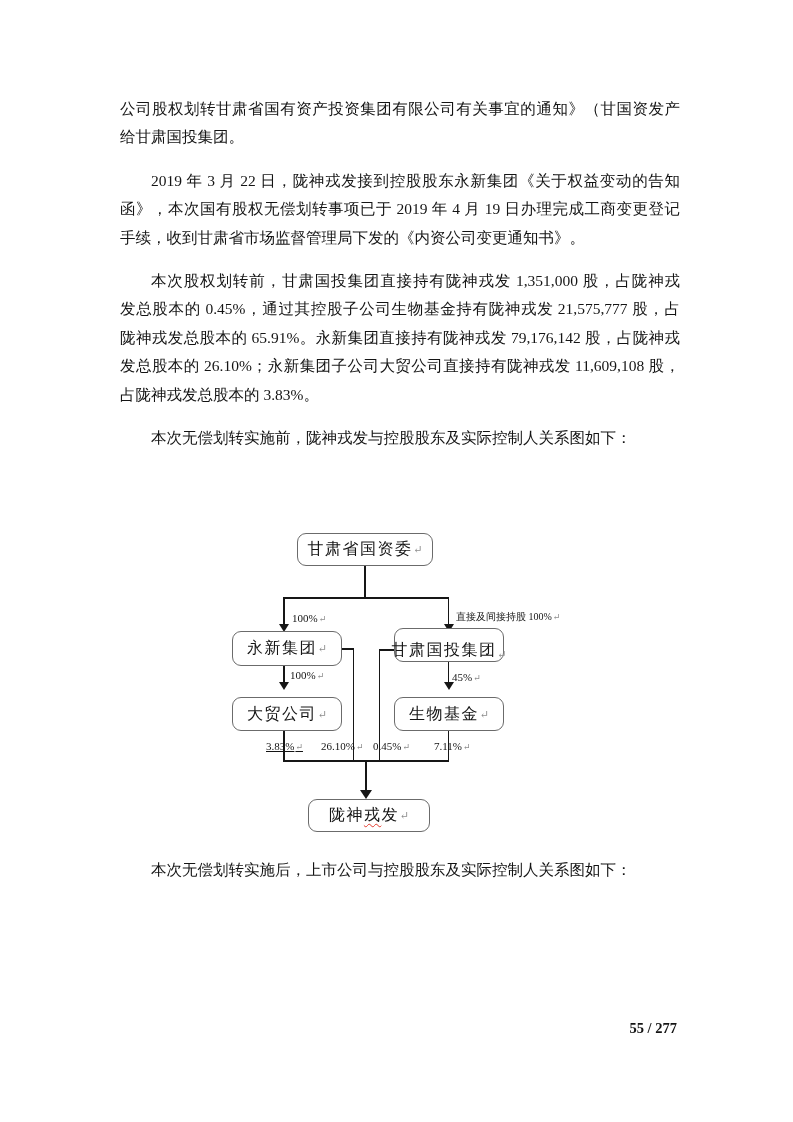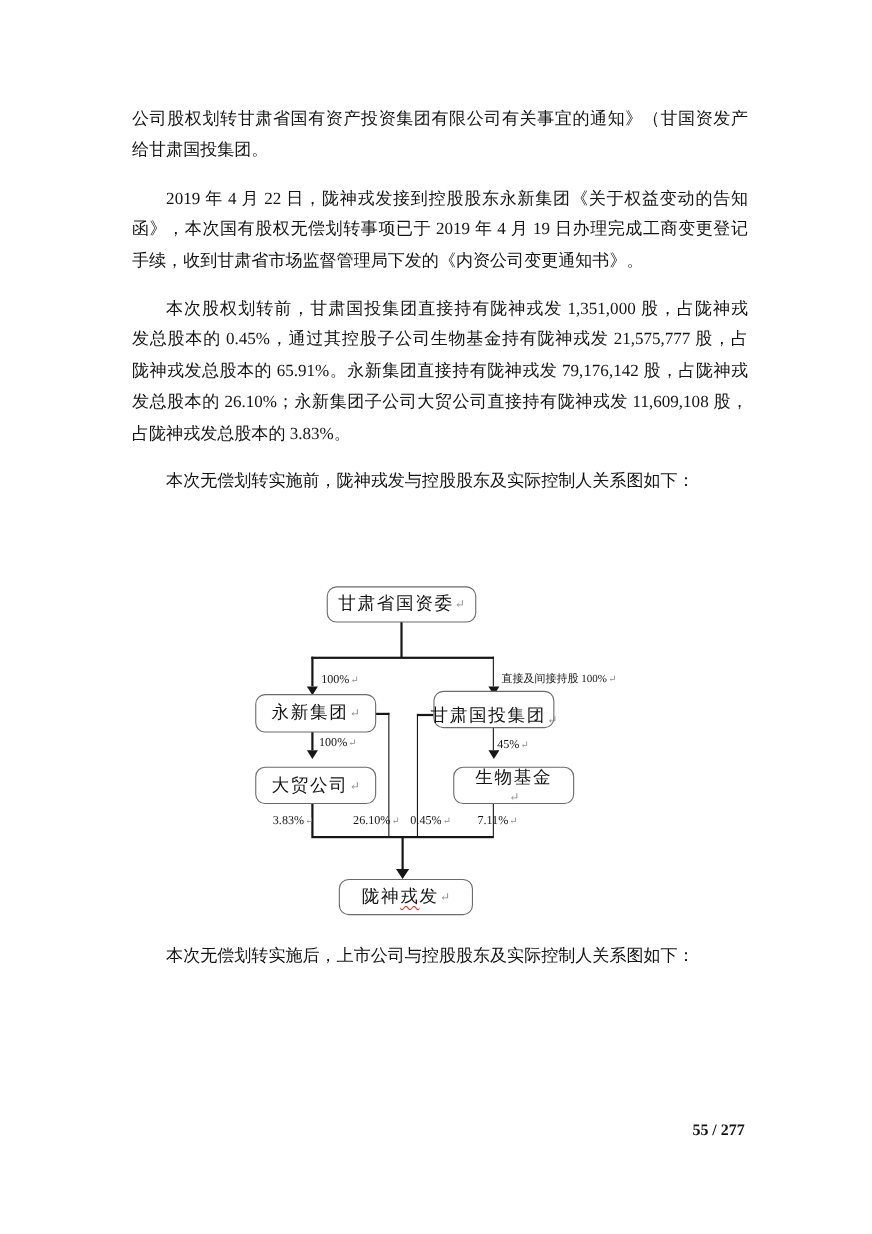--- a/index.html
+++ b/index.html
@@ -49,21 +49,21 @@
 <body>
 
 <div class="page">
 
   <div class="textblock" id="para-block">
       <div class="paragraph">
         <div class="line">公司股权划转甘肃省国有资产投资集团有限公司有关事宜的通知》（甘国资发产</div>
         <div class="line last">给甘肃国投集团。</div>
       </div>
       <div class="paragraph">
-        <div class="line indent">2019 年 4 月 22 日，陇神戎发接到控股股东永新集团《关于权益变动的告知</div>
+        <div class="line indent">2019 年 3 月 22 日，陇神戎发接到控股股东永新集团《关于权益变动的告知</div>
         <div class="line">函》，本次国有股权无偿划转事项已于 2019 年 4 月 19 日办理完成工商变更登记</div>
         <div class="line last">手续，收到甘肃省市场监督管理局下发的《内资公司变更通知书》。</div>
       </div>
       <div class="paragraph">
         <div class="line indent">本次股权划转前，甘肃国投集团直接持有陇神戎发 1,351,000 股，占陇神戎</div>
         <div class="line">发总股本的 0.45%，通过其控股子公司生物基金持有陇神戎发 21,575,777 股，占</div>
         <div class="line">陇神戎发总股本的 65.91%。永新集团直接持有陇神戎发 79,176,142 股，占陇神戎</div>
         <div class="line">发总股本的 26.10%；永新集团子公司大贸公司直接持有陇神戎发 11,609,108 股，</div>
         <div class="line last">占陇神戎发总股本的 3.83%。</div>
       </div>
@@ -107,21 +107,21 @@
     </div>
     <div class="pct small" style="left:456px; top:82px;">
       <span>直接及间接持股 100%</span><span class="ret">↵</span>
     </div>
     <div class="pct" style="left:290px; top:141px;">
       <span>100%</span><span class="ret">↵</span>
     </div>
     <div class="pct" style="left:452px; top:143px;">
       <span>45%</span><span class="ret">↵</span>
     </div>
-    <div class="pct" style="left:248px; top:212px;">
+    <div class="pct" style="left:266px; top:212px;text-decoration:underline;">
       <span>3.83%</span><span class="ret">↵</span>
     </div>
     <div class="pct" style="left:321px; top:212px;">
       <span>26.10%</span><span class="ret">↵</span>
     </div>
     <div class="pct" style="left:373px; top:212px;">
       <span>0.45%</span><span class="ret">↵</span>
     </div>
     <div class="pct" style="left:434px; top:212px;">
       <span>7.11%</span><span class="ret">↵</span>
@@ -136,21 +136,21 @@
         <span class="ret">↵</span>
     </div>
     <div class="node" style="left:394px; top:100px; width:108px; height:32px;align-items:flex-end;">
       <span>甘肃国投集团</span>
         <span class="ret">↵</span>
     </div>
     <div class="node" style="left:232px; top:169px; width:108px; height:32px;">
       <span>大贸公司</span>
         <span class="ret">↵</span>
     </div>
-    <div class="node" style="left:412px; top:169px; width:108px; height:32px;flex-direction:column;">
+    <div class="node" style="left:394px; top:169px; width:108px; height:32px;">
       <span>生物基金</span>
         <span class="ret">↵</span>
     </div>
     <div class="node" style="left:308px; top:271px; width:120px; height:31px;">
       <span>陇神</span>
         <span class="misspell">戎</span>
         <span>发</span>
         <span class="ret">↵</span>
     </div>
   </div>

